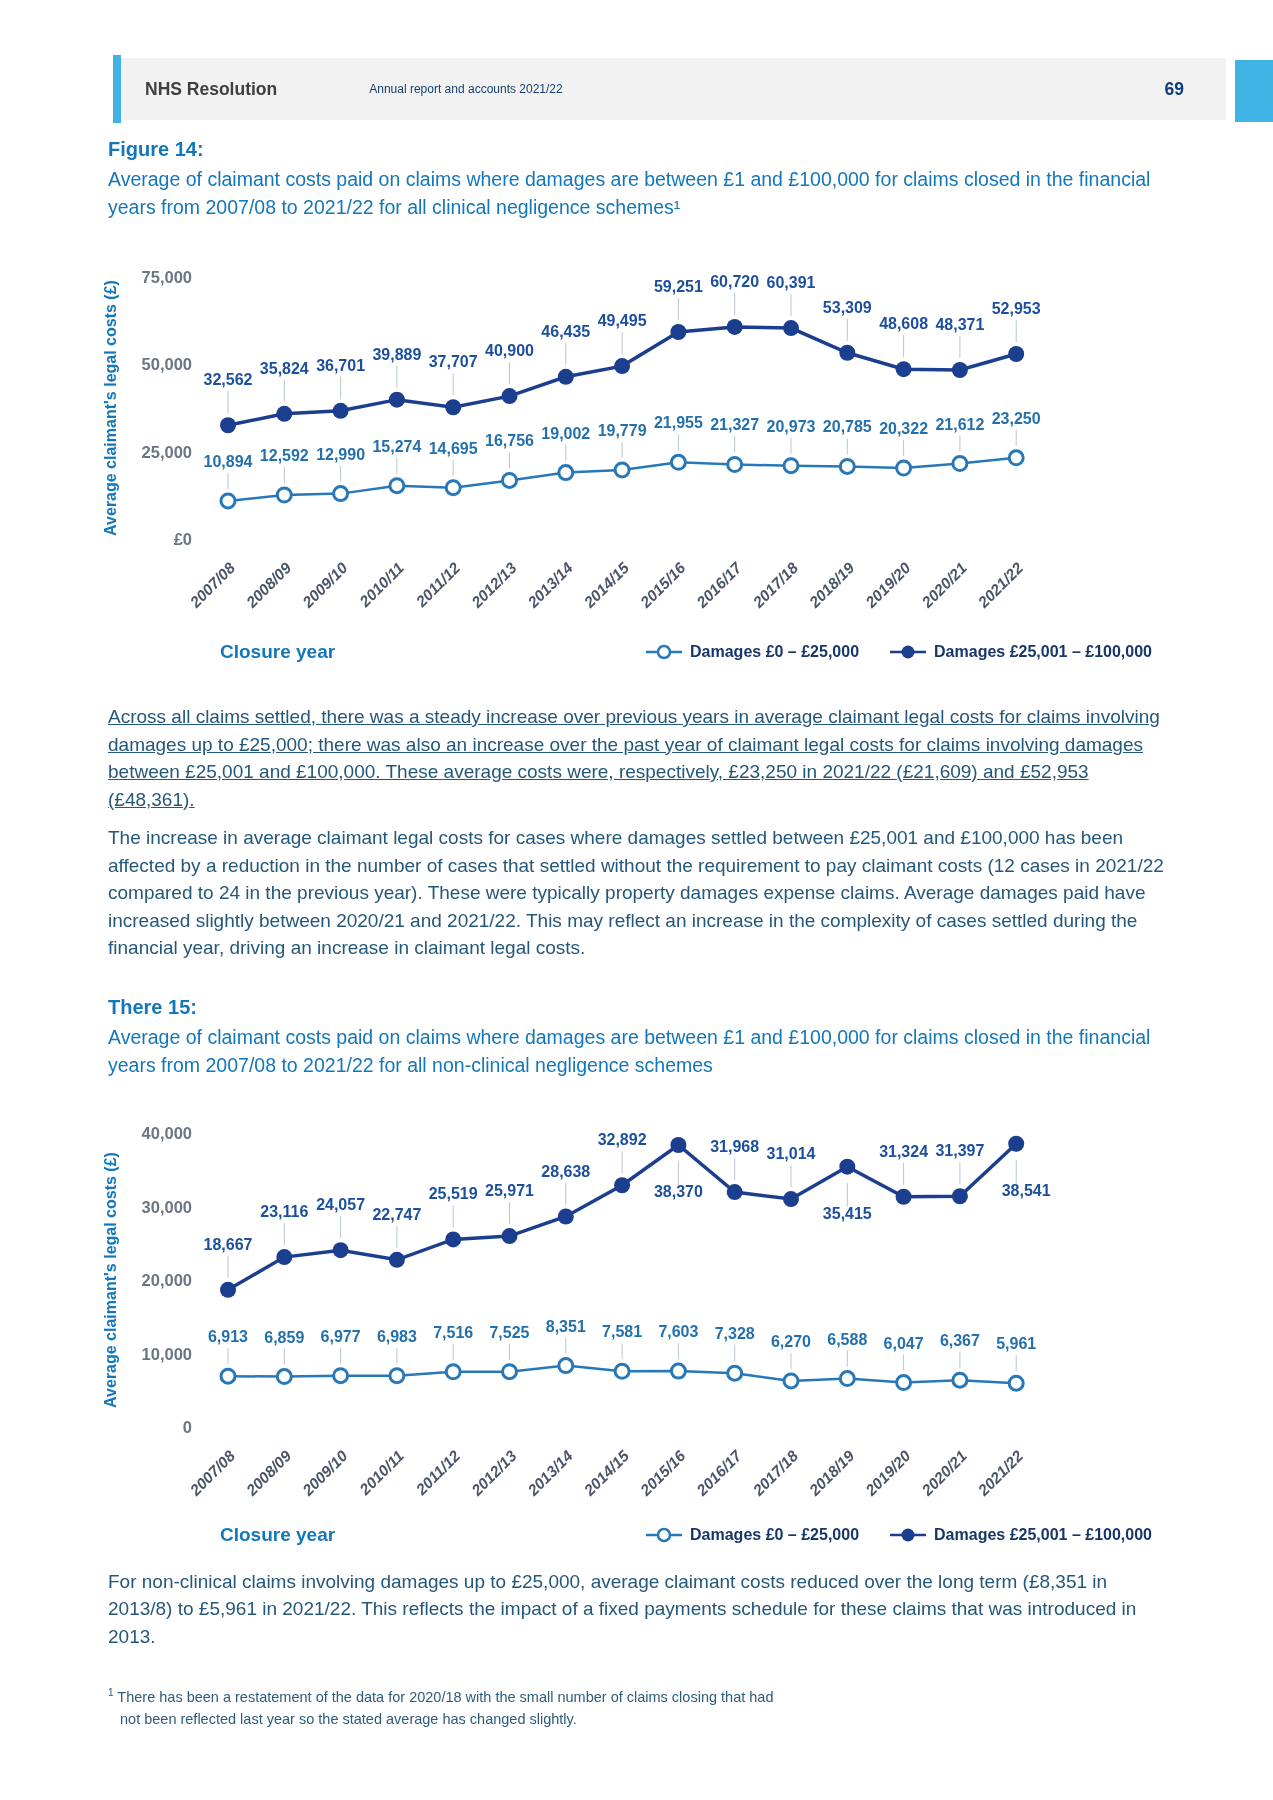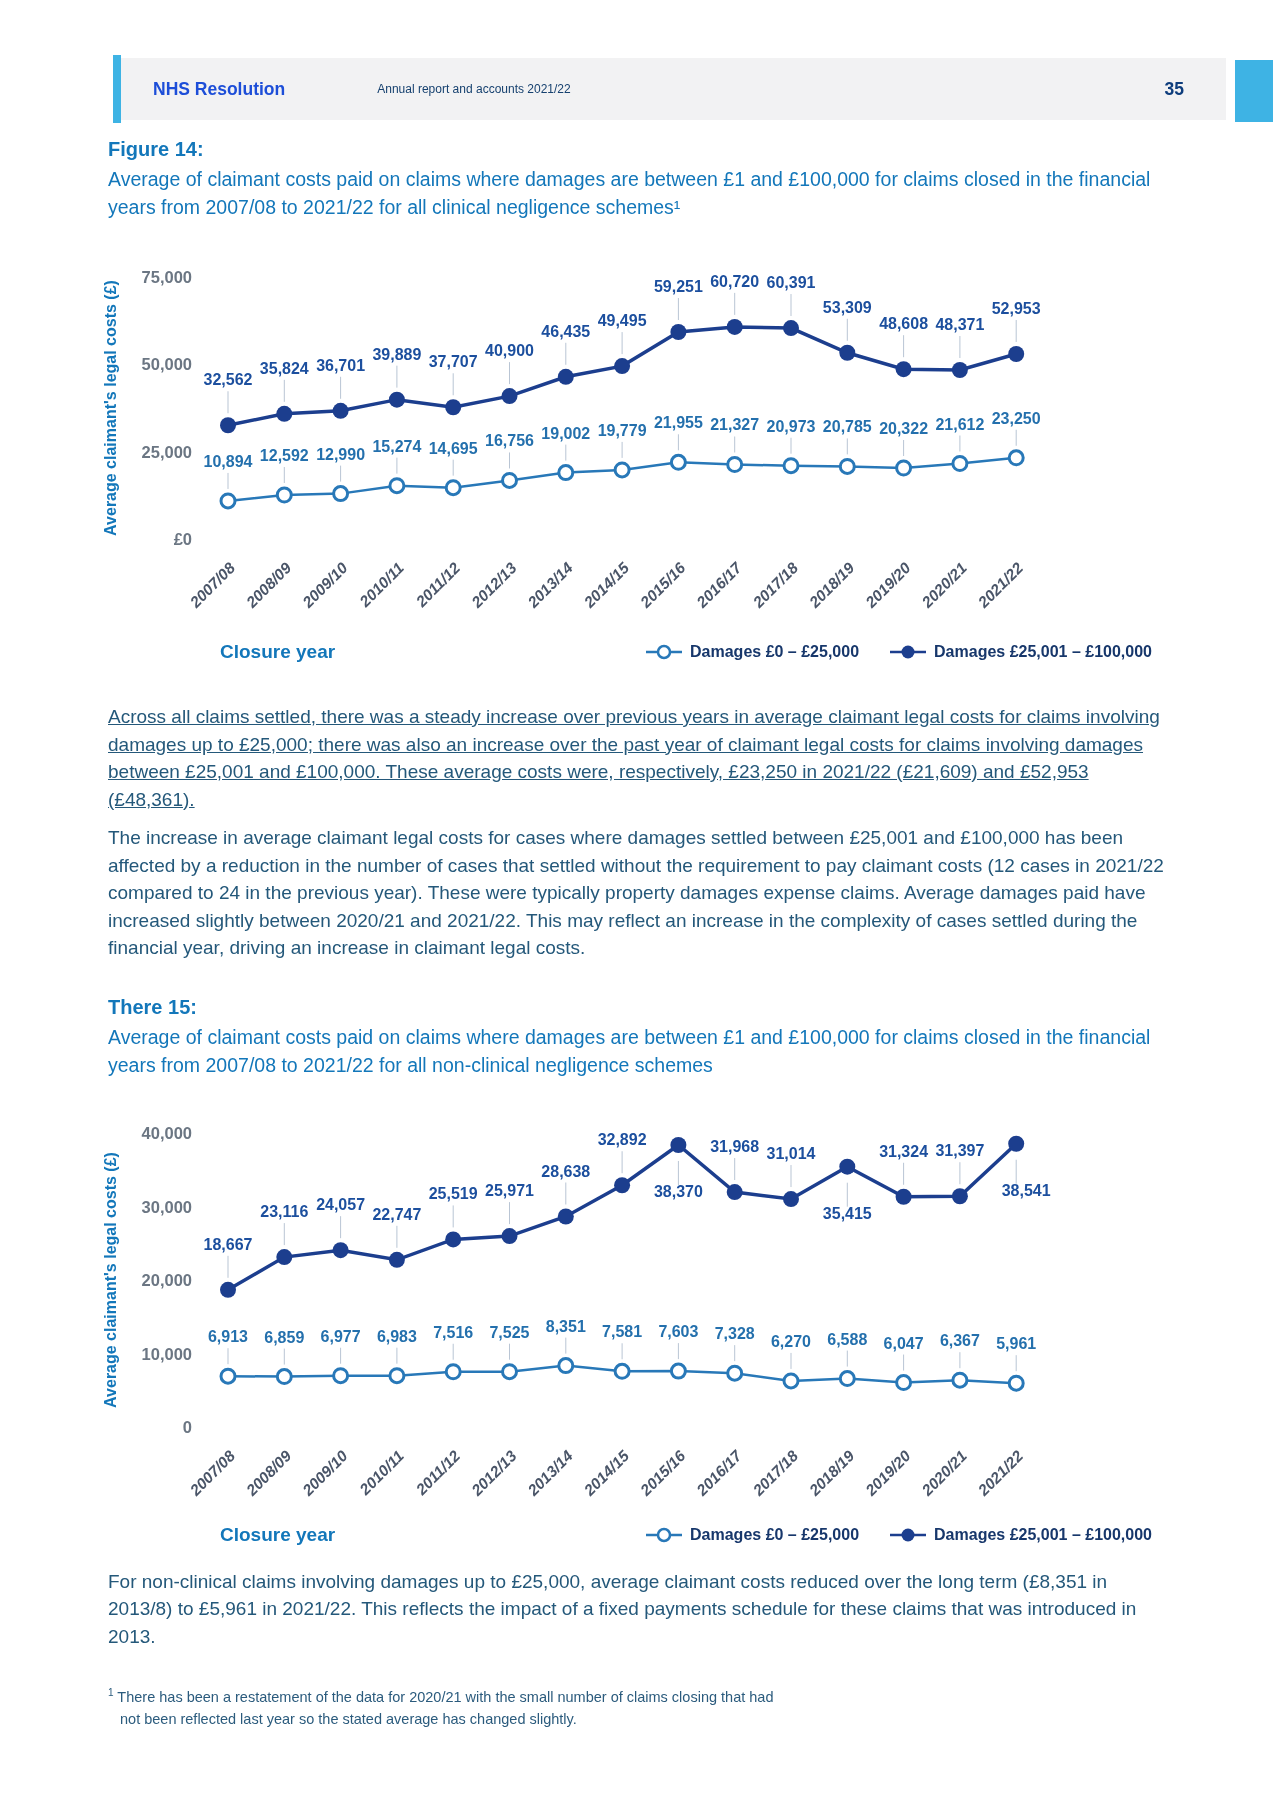--- a/index.html
+++ b/index.html
@@ -6,21 +6,21 @@
   .page{
     position:relative;width:1273px;height:1800px;background:#ffffff;
     font-family:"Liberation Sans", sans-serif;overflow:hidden;
   }
   
   .page-header{
     position:absolute;left:113px;top:58px;width:1113px;height:62px;
     background:#f2f2f3;display:flex;align-items:center;
   }
   .cyan-bar{position:absolute;left:0;top:-3px;width:8px;height:68px;background:#3eb3e4;}
-  .brand{margin-left:40px;font-weight:bold;color:#1d4ed8;font-size:17.5px;text-align:center;}
+  .brand{margin-left:32px;font-weight:bold;color:#404040;font-size:17.5px;text-align:center;}
   .report-title{margin-left:92px;color:#16416f;font-size:12px;}
   .page-num{margin-left:auto;margin-right:42px;font-weight:bold;color:#0e3d7c;font-size:17.5px;}
   .corner-tab{position:absolute;right:0;top:60px;width:38px;height:62px;background:#3eb3e4;}
   
   .content{position:absolute;left:108px;top:138px;width:1062px;}
   .fig-label{font-size:20px;font-weight:bold;color:#1377ba;margin:0 0 4px 0;}
   .fig-title{font-size:19.5px;line-height:28px;color:#1377ba;margin:0 0 18px 0;}
   .chart-svg{display:block;margin-left:-8px;}
   .legend-row{display:flex;align-items:center;margin:2px 18px 0 112px;}
   .legend-xlabel{font-size:19px;font-weight:bold;color:#1377ba;}
@@ -42,21 +42,21 @@
 </style>
 </head>
 <body>
 
 <div class="page">
 
   <header class="page-header">
     <div class="cyan-bar"></div>
     <span class="brand">NHS Resolution</span>
     <span class="report-title">Annual report and accounts 2021/22</span>
-    <span class="page-num">35</span>
+    <span class="page-num">69</span>
   </header>
   <div class="corner-tab"></div>
 
   <div class="content">
 
     <p class="fig-label">Figure 14:</p>
     <p class="fig-title">Average of claimant costs paid on claims where damages are between £1 and £100,000 for claims closed in the financial years from 2007/08 to 2021/22 for all clinical negligence schemes¹</p>
 
     <svg class="chart-svg" width="1065" height="400" viewBox="0 0 1065 400">
         <text x="92" y="44" text-anchor="end" class="ytick">75,000</text>
@@ -332,16 +332,16 @@
               <circle cx="19" cy="8" r="6.5" fill="#1c3e8e"></circle>
             </svg>
             <span>Damages £25,001 – £100,000</span>
           </div>
         </div>
       </div>
     </div>
 
     <p class="body-p p-last">For non-clinical claims involving damages up to £25,000, average claimant costs reduced over the long term (£8,351 in 2013/8) to £5,961 in 2021/22. This reflects the impact of a fixed payments schedule for these claims that was introduced in 2013.</p>
 
-    <p class="footnote"><sup>1</sup> <span>There has been a restatement of the data for 2020/21 with the small number of claims closing that had not been reflected last year so the stated average has changed slightly.</span></p>
+    <p class="footnote"><sup>1</sup> <span>There has been a restatement of the data for 2020/18 with the small number of claims closing that had not been reflected last year so the stated average has changed slightly.</span></p>
 
   </div>
 </div>
 
 </body></html>

